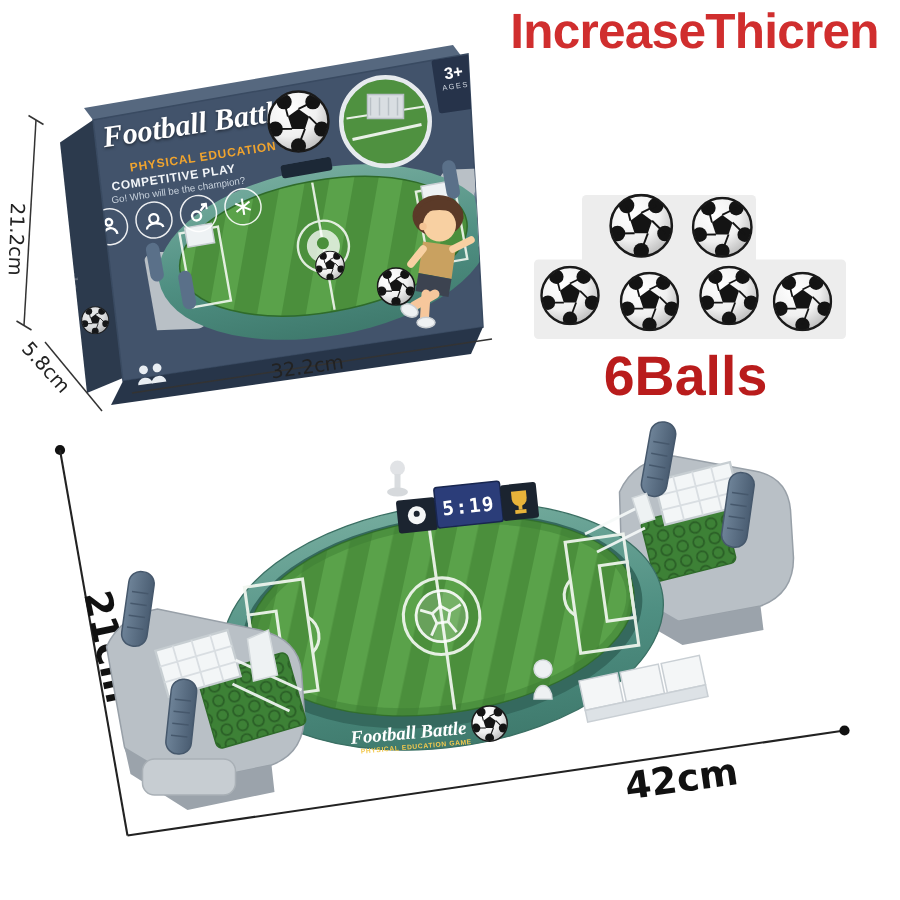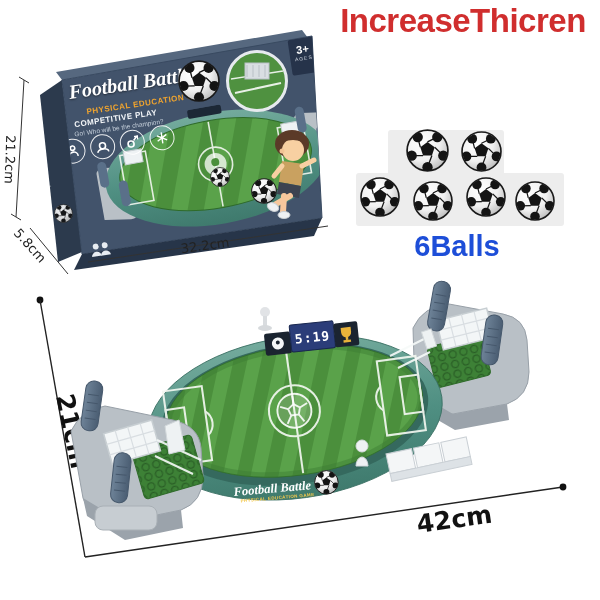--- a/index.html
+++ b/index.html
@@ -2,21 +2,21 @@
 <html><head>
 <meta charset="utf-8">
 <style>
   html,body{margin:0;padding:0;background:#fff;}
   .canvas{position:relative;width:600px;height:600px;background:#fff;overflow:hidden;
           font-family:"Liberation Sans",sans-serif;}
   .abs{position:absolute;}
   .headline{position:absolute;left:328px;width:270px;text-align:center;
             font-weight:700;font-size:33px;letter-spacing:-0.5px;color:#d02e2e;}
   .balls-label{position:absolute;left:352px;top:230px;width:210px;text-align:center;
-               font-weight:700;font-size:29px;color:#1d4ed8;}
+               font-weight:700;font-size:37px;color:#b91c1c;}
   .patch{position:absolute;background:#ededed;border-radius:3px;}
   .ball{position:absolute;}
   
   .boxwrap{position:absolute;left:10px;top:22px;width:350px;height:270px;}
   .boxsvg{position:absolute;left:0;top:0;}
   .facecontent{position:absolute;inset:0;
      clip-path:polygon(52px 58px,302px 14px,312px 196px,72px 232px);}
   .boxtitle{position:absolute;left:58px;top:50px;transform:rotate(-8.5deg);
      font-family:"Liberation Serif",serif;font-style:italic;font-weight:700;
      font-size:20px;color:#fff;text-shadow:0 1px 2px rgba(0,0,0,.5);white-space:nowrap;}

